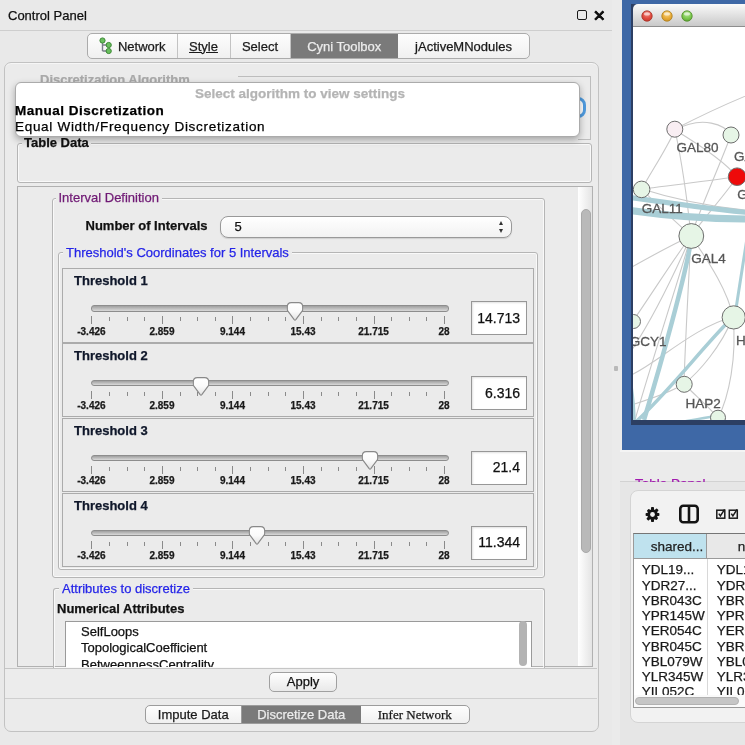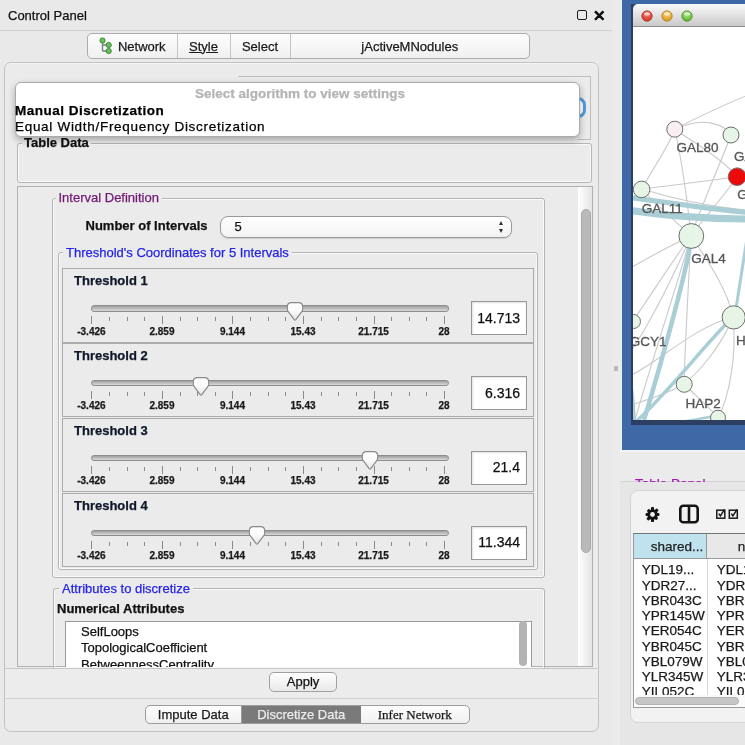--- a/index.html
+++ b/index.html
@@ -40,25 +40,27 @@
   <div class="tabcell" style="width:89.5px;border-right:1px solid #c3c3c3;">
     <svg width="14" height="18" viewBox="0 0 14 18" style="margin-right:5px;">
       <path d="M3.5 4 L3.5 14 M3.5 8 L9 8 M3.5 14 L9 14" stroke="#7a7f8a" stroke-width="1.4" fill="none"></path>
       <circle cx="3.5" cy="3.5" r="2.6" fill="#6abf5e" stroke="#3d8a36" stroke-width="1"></circle>
       <circle cx="9.7" cy="8" r="2.6" fill="#6abf5e" stroke="#3d8a36" stroke-width="1"></circle>
       <circle cx="9.7" cy="14" r="2.6" fill="#6abf5e" stroke="#3d8a36" stroke-width="1"></circle>
     </svg>
     Network</div>
   <div class="tabcell" style="width:53px;border-right:1px solid #c3c3c3;text-decoration:underline;">Style</div>
   <div class="tabcell" style="width:60px;border-right:1px solid #c3c3c3;">Select</div>
+  <div class="tabcell" style="width:107.5px;background:#7a7a7a;color:#ececec;">Cyni Toolbox</div>
   <div class="tabcell" style="flex:1;">jActiveMNodules</div>
 </div>
 
 <div class="abs" style="left:3.5px;top:62px;width:593px;height:668px;background:#ebebeb;border:1px solid #c2c2c2;border-radius:7px;box-shadow:inset 0 1px 0 #f6f6f6;"></div>
 
+<div class="abs" style="left:40px;top:72px;font-size:13px;font-weight:bold;color:#a9a9a9;">Discretization Algorithm</div>
 <div class="abs" style="left:238px;top:76px;width:353px;height:1px;background:#bdbdbd;"></div>
 <div class="abs" style="left:590px;top:76px;width:1px;height:63px;background:#bdbdbd;"></div>
 
 <div class="abs" style="left:556px;top:97px;width:24px;height:15px;border:3px solid #4f9bdf;border-radius:8px;background:#fff;"></div>
 <div class="abs" style="left:578px;top:138.5px;width:13px;height:1px;background:#bdbdbd;"></div>
 
 <div class="etched abs" style="left:17px;top:142.5px;width:573px;height:38.5px;background:#ebebeb;"></div>
 <div class="abs" style="left:22px;top:135px;font-size:13px;font-weight:bold;color:#111;background:#ebebeb;padding:0 2px;">Table Data</div>
 
 <div class="abs" style="left:16.5px;top:186px;width:576px;height:481px;border:1px solid #b1b1b1;background:#ebebeb;box-sizing:border-box;"></div>

